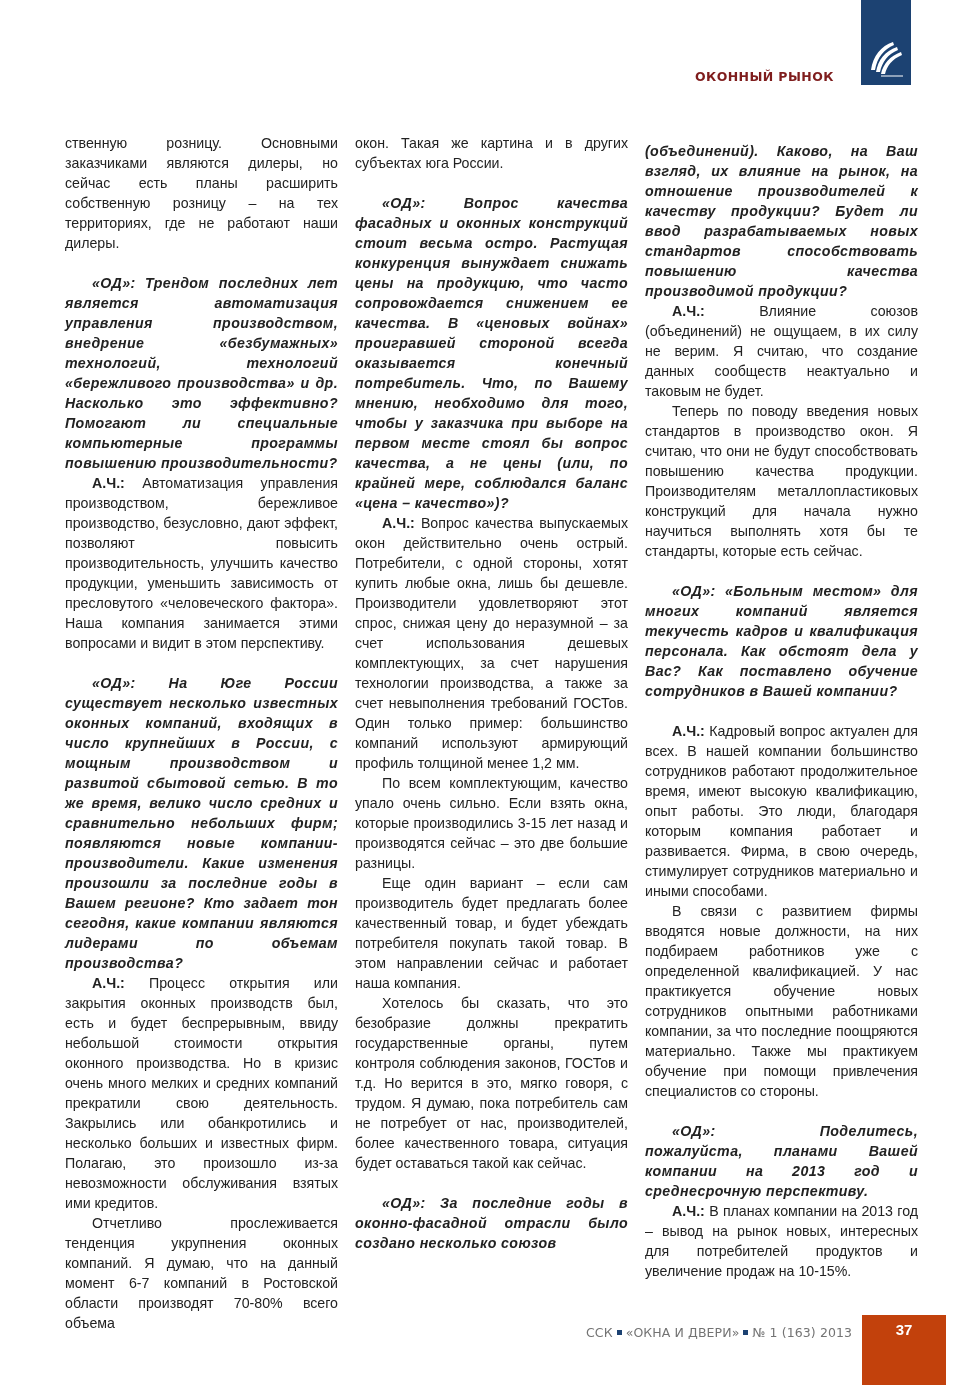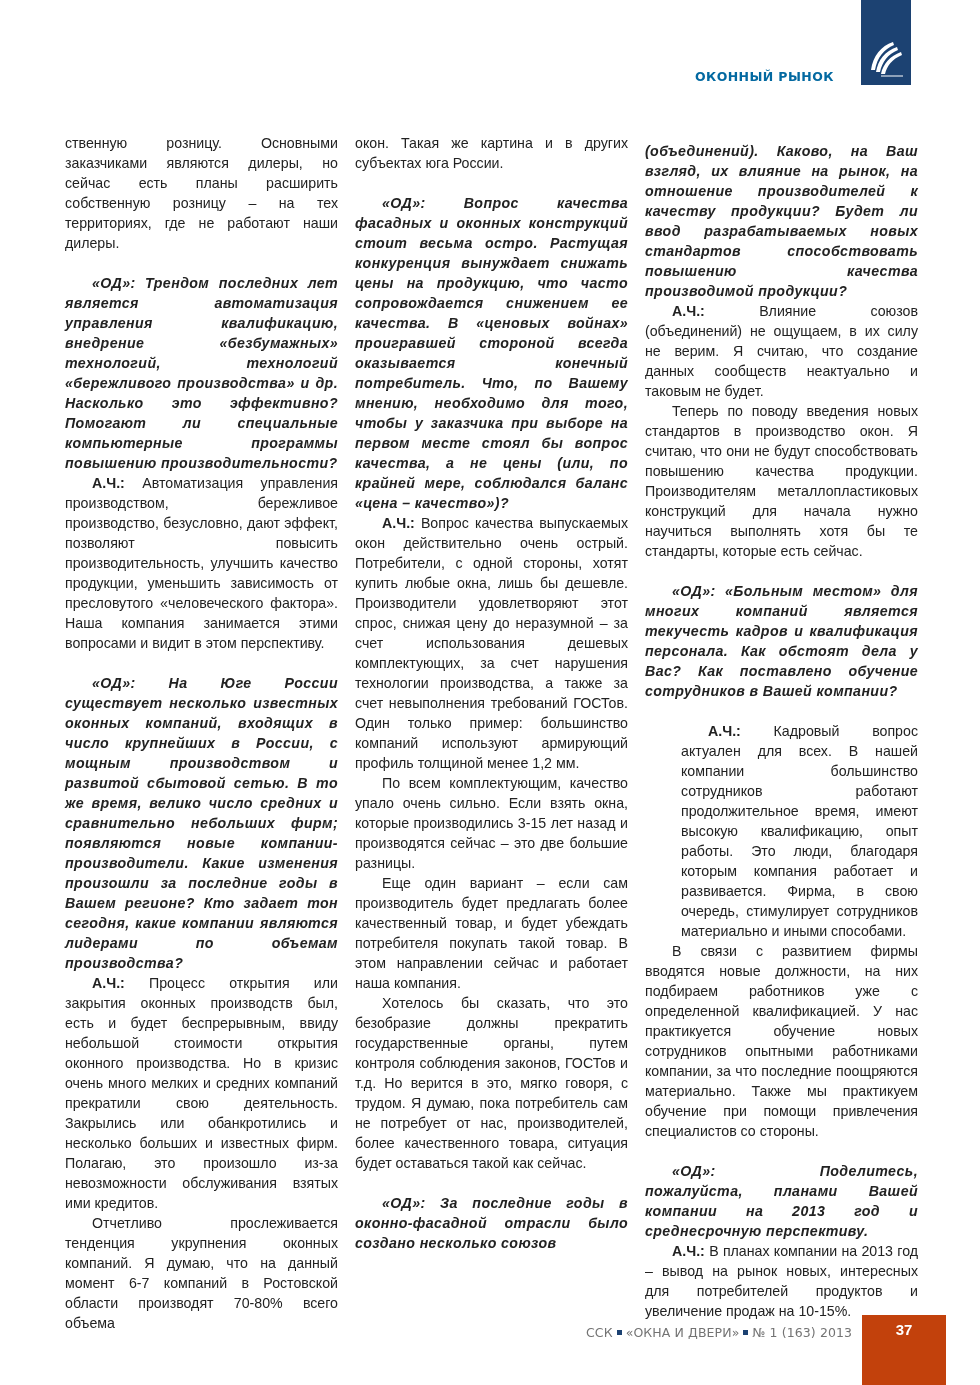--- a/index.html
+++ b/index.html
@@ -2,30 +2,30 @@
 <html><head>
 <meta charset="utf-8">
 <style>
   html, body { margin: 0; padding: 0; background: #ffffff; }
   body { width: 980px; height: 1385px; position: relative; overflow: hidden;
          font-family: "Liberation Sans", sans-serif; color: #222; }
 
   .top-tab { position: absolute; left: 861px; top: 0; width: 50px; height: 85px; background: #1c4272; }
   .top-tab svg { position: absolute; left: 6px; top: 36px; }
   .section-label { position: absolute; left: 695px; top: 69px; font-family: "DejaVu Sans", sans-serif;
-                   font-weight: bold; font-size: 12.5px; letter-spacing: 0.4px; color: #0369a1; }
+                   font-weight: bold; font-size: 12.5px; letter-spacing: 0.4px; color: #7f1d1d; }
 
   .col { position: absolute; top: 133px; width: 273px; font-size: 14.2px; line-height: 20px; }
   .col1 { left: 65px; }
   .col2 { left: 355px; }
   .col3 { left: 645px; }
   .col p { margin: 0; text-align: justify; hyphens: manual; }
   .col p.ind { text-indent: 27px; }
   .col p.q { font-weight: bold; font-style: italic; letter-spacing: 0.4px; text-indent: 27px; margin-top: 20px; }
-  .col p.gap { margin-top: 20px; margin-left: 36px; }
+  .col p.gap { margin-top: 20px; }
   .col .spk { font-weight: bold; }
 
   .footer { position: absolute; left: 586px; top: 1325px; font-size: 12.5px; color: #737373;
             font-family: "DejaVu Sans", sans-serif; letter-spacing: 0.1px; }
   .footer .sq { display: inline-block; width: 5px; height: 5px; background: #1c4272; margin: 0 4px 2px 4px; vertical-align: middle; }
   .page-tab { position: absolute; left: 862px; top: 1315px; width: 48px; height: 86px; background: #c2410c; padding-left: 36px; }
   .page-num { position: absolute; left: 0; right: 0; top: 6px; text-align: center; color: #fff; font-weight: bold; font-size: 15px; }
 </style>
 </head>
 <body>
@@ -35,21 +35,21 @@
     <path d="M4 34 C6 20 14 10 26 6 L27 9 C17 13 10 22 8 34 Z" fill="#ffffff"></path>
     <path d="M9 36 C11 24 18 15 30 11 L31 14 C21 18 15 26 13 36 Z" fill="#ffffff"></path>
     <path d="M14 38 C16 28 23 20 34 16 L35 19 C25 23 20 30 18 38 Z" fill="#ffffff"></path>
     <line x1="14" y1="40" x2="36" y2="40" stroke="#ffffff" stroke-width="1"></line>
   </svg>
 </div>
 <div class="section-label">ОКОННЫЙ РЫНОК</div>
 
 <div class="col col1">
     <p>ственную розницу. Основными заказчиками являются дилеры, но сейчас есть планы расширить собственную розницу – на тех территориях, где не работают наши дилеры.</p>
-    <p class="q">«ОД»: Трендом последних лет является автоматизация управления квалификацию, внедрение «безбумажных» технологий, технологий «бережливого производства» и др. Насколько это эффективно? Помогают ли специальные компьютерные программы повышению производительности?</p>
+    <p class="q">«ОД»: Трендом последних лет является автоматизация управления производством, внедрение «безбумажных» технологий, технологий «бережливого производства» и др. Насколько это эффективно? Помогают ли специальные компьютерные программы повышению производительности?</p>
     <p class="ind"><span class="spk">А.Ч.:</span> <span>Автоматизация управления производством, бережливое производство, безусловно, дают эффект, позволяют повысить производительность, улучшить качество продукции, уменьшить зависимость от пресловутого «человеческого фактора». Наша компания занимается этими вопросами и видит в этом перспективу.</span></p>
     <p class="q">«ОД»: На Юге России существует несколько известных оконных компаний, входящих в число крупнейших в России, с мощным производством и развитой сбытовой сетью. В то же время, велико число средних и сравнительно небольших фирм; появляются новые компании-производители. Какие изменения произошли за последние годы в Вашем регионе? Кто задает тон сегодня, какие компании являются лидерами по объемам производства?</p>
     <p class="ind"><span class="spk">А.Ч.:</span> <span>Процесс открытия или закрытия оконных производств был, есть и будет беспрерывным, ввиду небольшой стоимости открытия оконного производства. Но в кризис очень много мелких и средних компаний прекратили свою деятельность. Закрылись или обанкротились и несколько больших и известных фирм. Полагаю, это произошло из-за невозможности обслуживания взятых ими кредитов.</span></p>
     <p class="ind">Отчетливо прослеживается тенденция укрупнения оконных компаний. Я думаю, что на данный момент 6-7 компаний в Ростовской области производят 70-80% всего объема</p>
   </div>
 <div class="col col2">
     <p>окон. Такая же картина и в других субъектах юга России.</p>
     <p class="q">«ОД»: Вопрос качества фасадных и оконных конструкций стоит весьма остро. Растущая конкуренция вынуждает снижать цены на продукцию, что часто сопровождается снижением ее качества. В «ценовых войнах» проигравшей стороной всегда оказывается конечный потребитель. Что, по Вашему мнению, необходимо для того, чтобы у заказчика при выборе на первом месте стоял бы вопрос качества, а не цены (или, по крайней мере, соблюдался баланс «цена – качество»)?</p>
     <p class="ind"><span class="spk">А.Ч.:</span> <span>Вопрос качества выпускаемых окон действительно очень острый. Потребители, с одной стороны, хотят купить любые окна, лишь бы дешевле. Производители удовлетворяют этот спрос, снижая цену до неразумной – за счет использования дешевых комплектующих, за счет нарушения технологии производства, а также за счет невыполнения требований ГОСТов. Один только пример: большинство компаний используют армирующий профиль толщиной менее 1,2 мм.</span></p>
     <p class="ind">По всем комплектующим, качество упало очень сильно. Если взять окна, которые производились 3-15 лет назад и производятся сейчас – это две большие разницы.</p>

